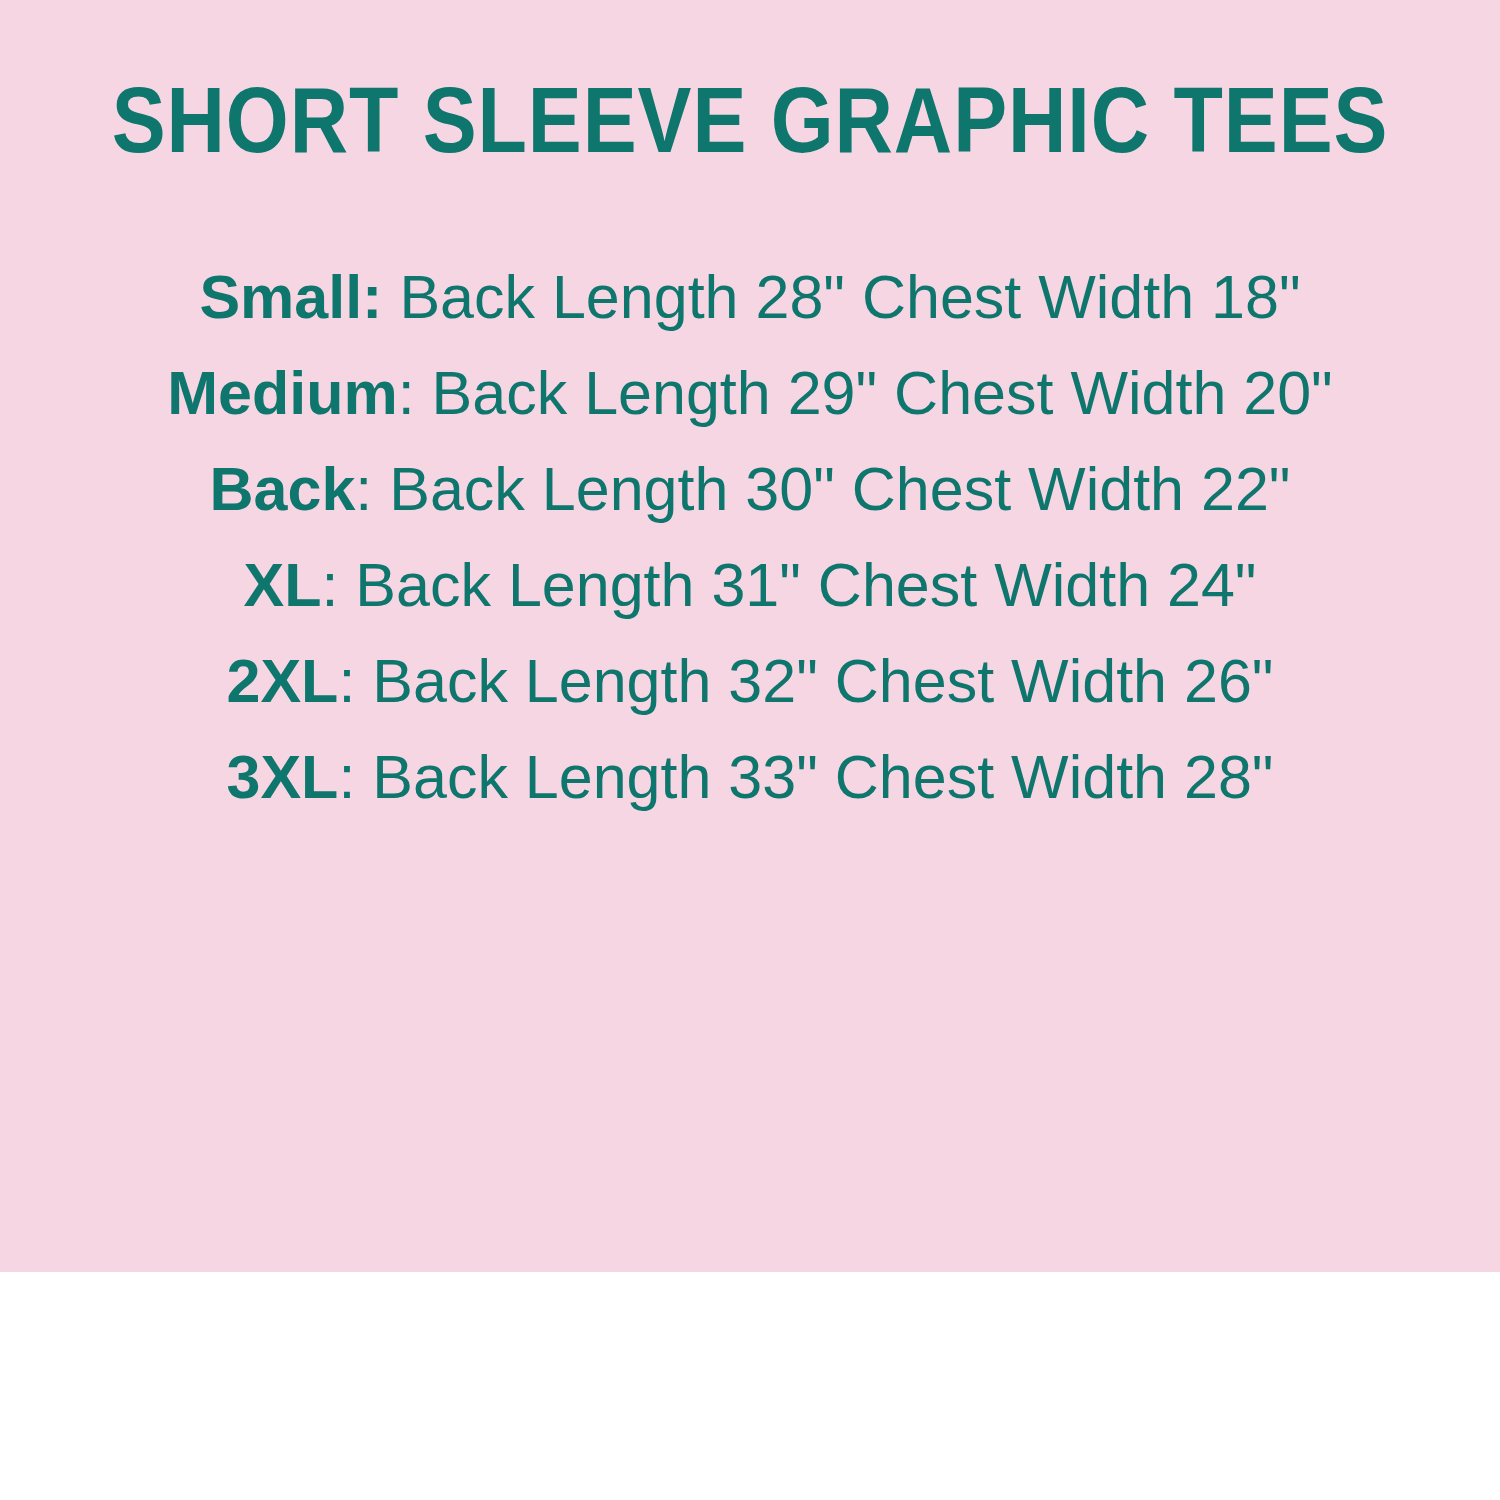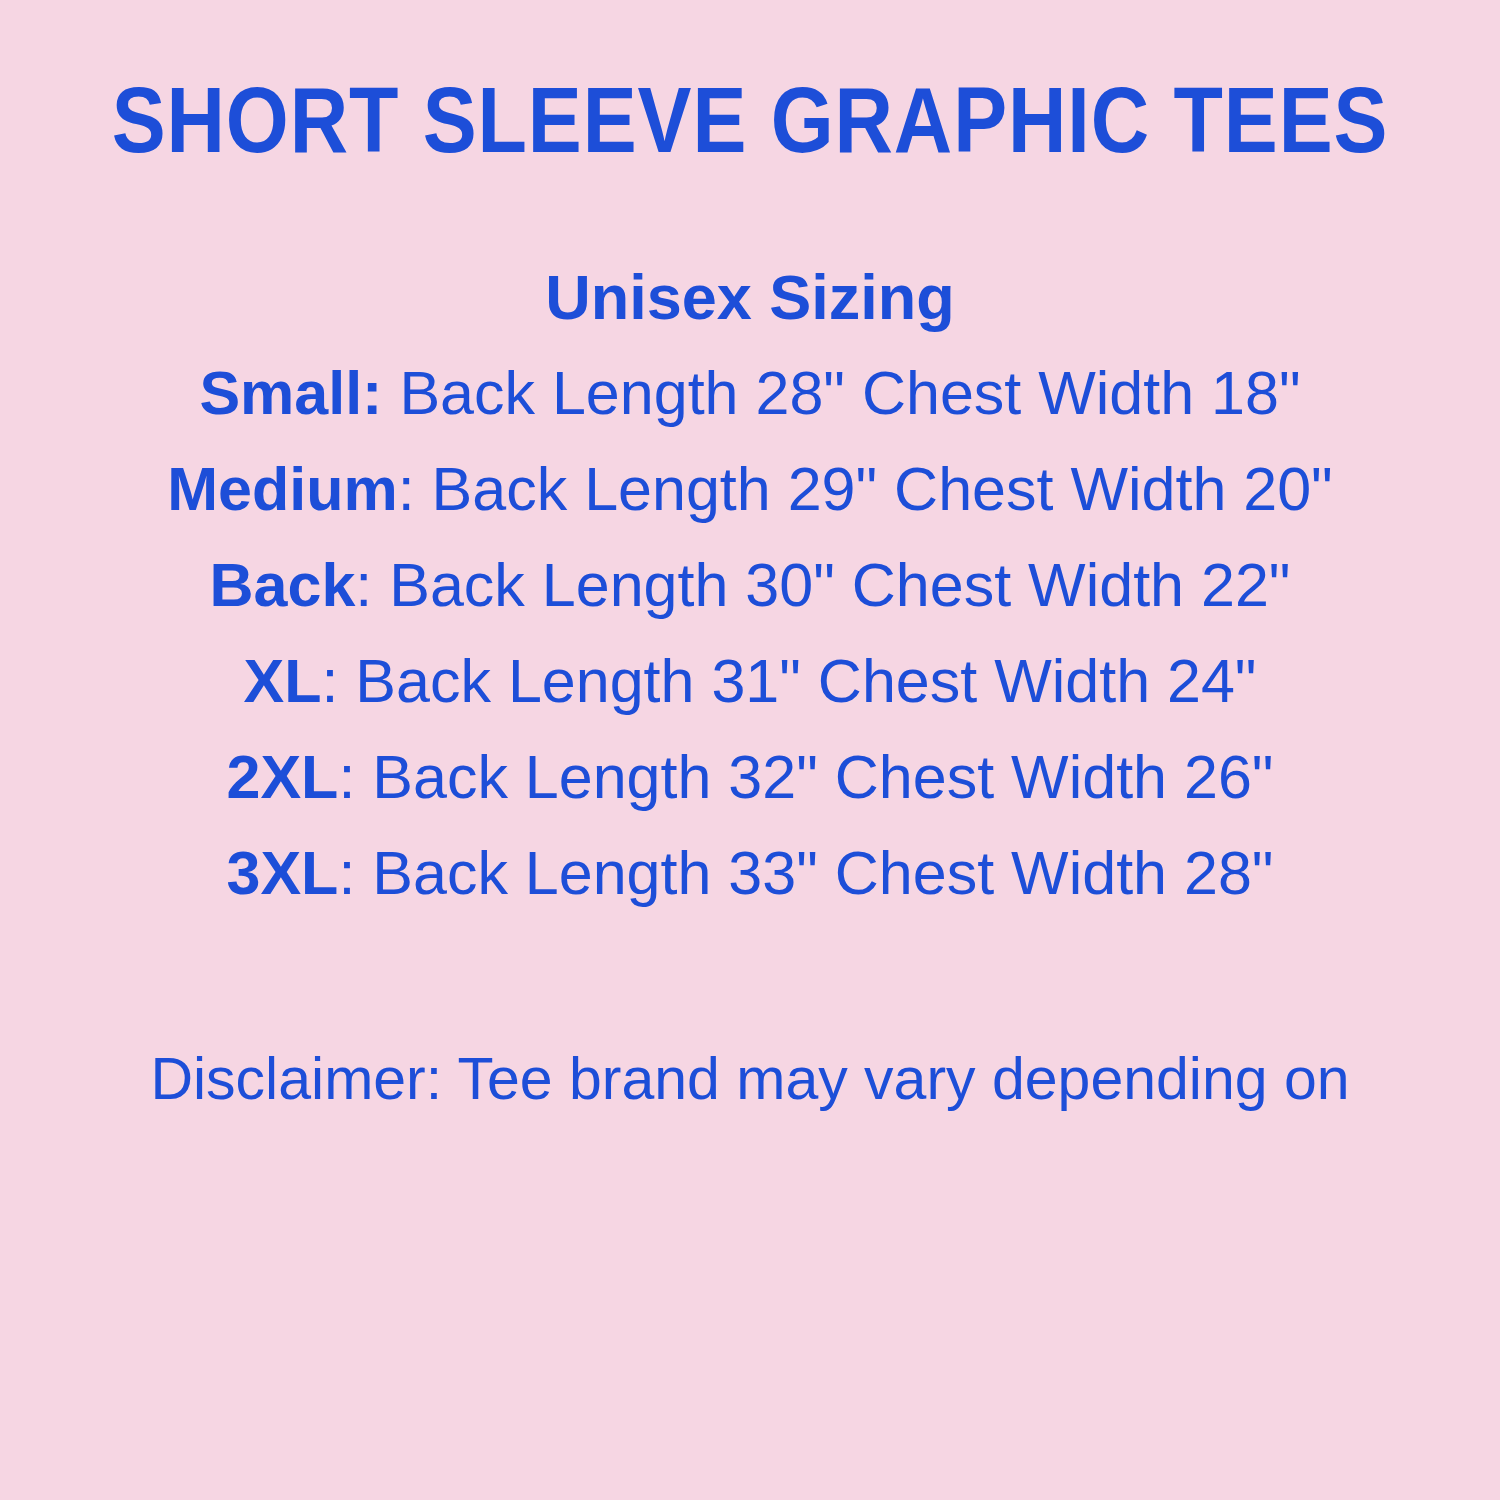--- a/index.html
+++ b/index.html
@@ -2,23 +2,23 @@
 <html><head>
 <meta charset="utf-8">
 <style>
   html, body {
     margin: 0;
     padding: 0;
   }
   .canvas {
     position: relative;
     width: 1500px;
-    height: 1500px;
+    height: 1272px;
     background: #f6d6e3;
-    color: #1d4ed8;
+    color: #0f766e;
     font-family: "Liberation Sans", sans-serif;
     overflow: hidden;
   }
   .title {
     margin: 0;
     padding-top: 62px;
     text-align: center;
     font-size: 86px;
     font-weight: 700;
     letter-spacing: 1px;
@@ -49,21 +49,20 @@
   }
 </style>
 </head>
 <body>
 
 <div class="canvas">
 
   <h1 class="title">SHORT SLEEVE GRAPHIC TEES</h1>
 
   <div class="sizing">
-    <div class="sizing-heading">Unisex Sizing</div>
 
     <div class="size-row">
       <span class="size-label">Small:</span><span> Back Length 28" Chest Width 18"</span>
     </div>
     <div class="size-row">
       <span class="size-label">Medium</span><span>: Back Length 29" Chest Width 20"</span>
     </div>
     <div class="size-row">
       <span class="size-label">Back</span><span>: Back Length 30" Chest Width 22"</span>
     </div>
@@ -72,16 +71,15 @@
     </div>
     <div class="size-row">
       <span class="size-label">2XL</span><span>: Back Length 32" Chest Width 26"</span>
     </div>
     <div class="size-row">
       <span class="size-label">3XL</span><span>: Back Length 33" Chest Width 28"</span>
     </div>
   </div>
 
   <div class="disclaimer">
-    <div>Disclaimer: Tee brand may vary depending on</div>
   </div>
 
 </div>
 
 </body></html>

